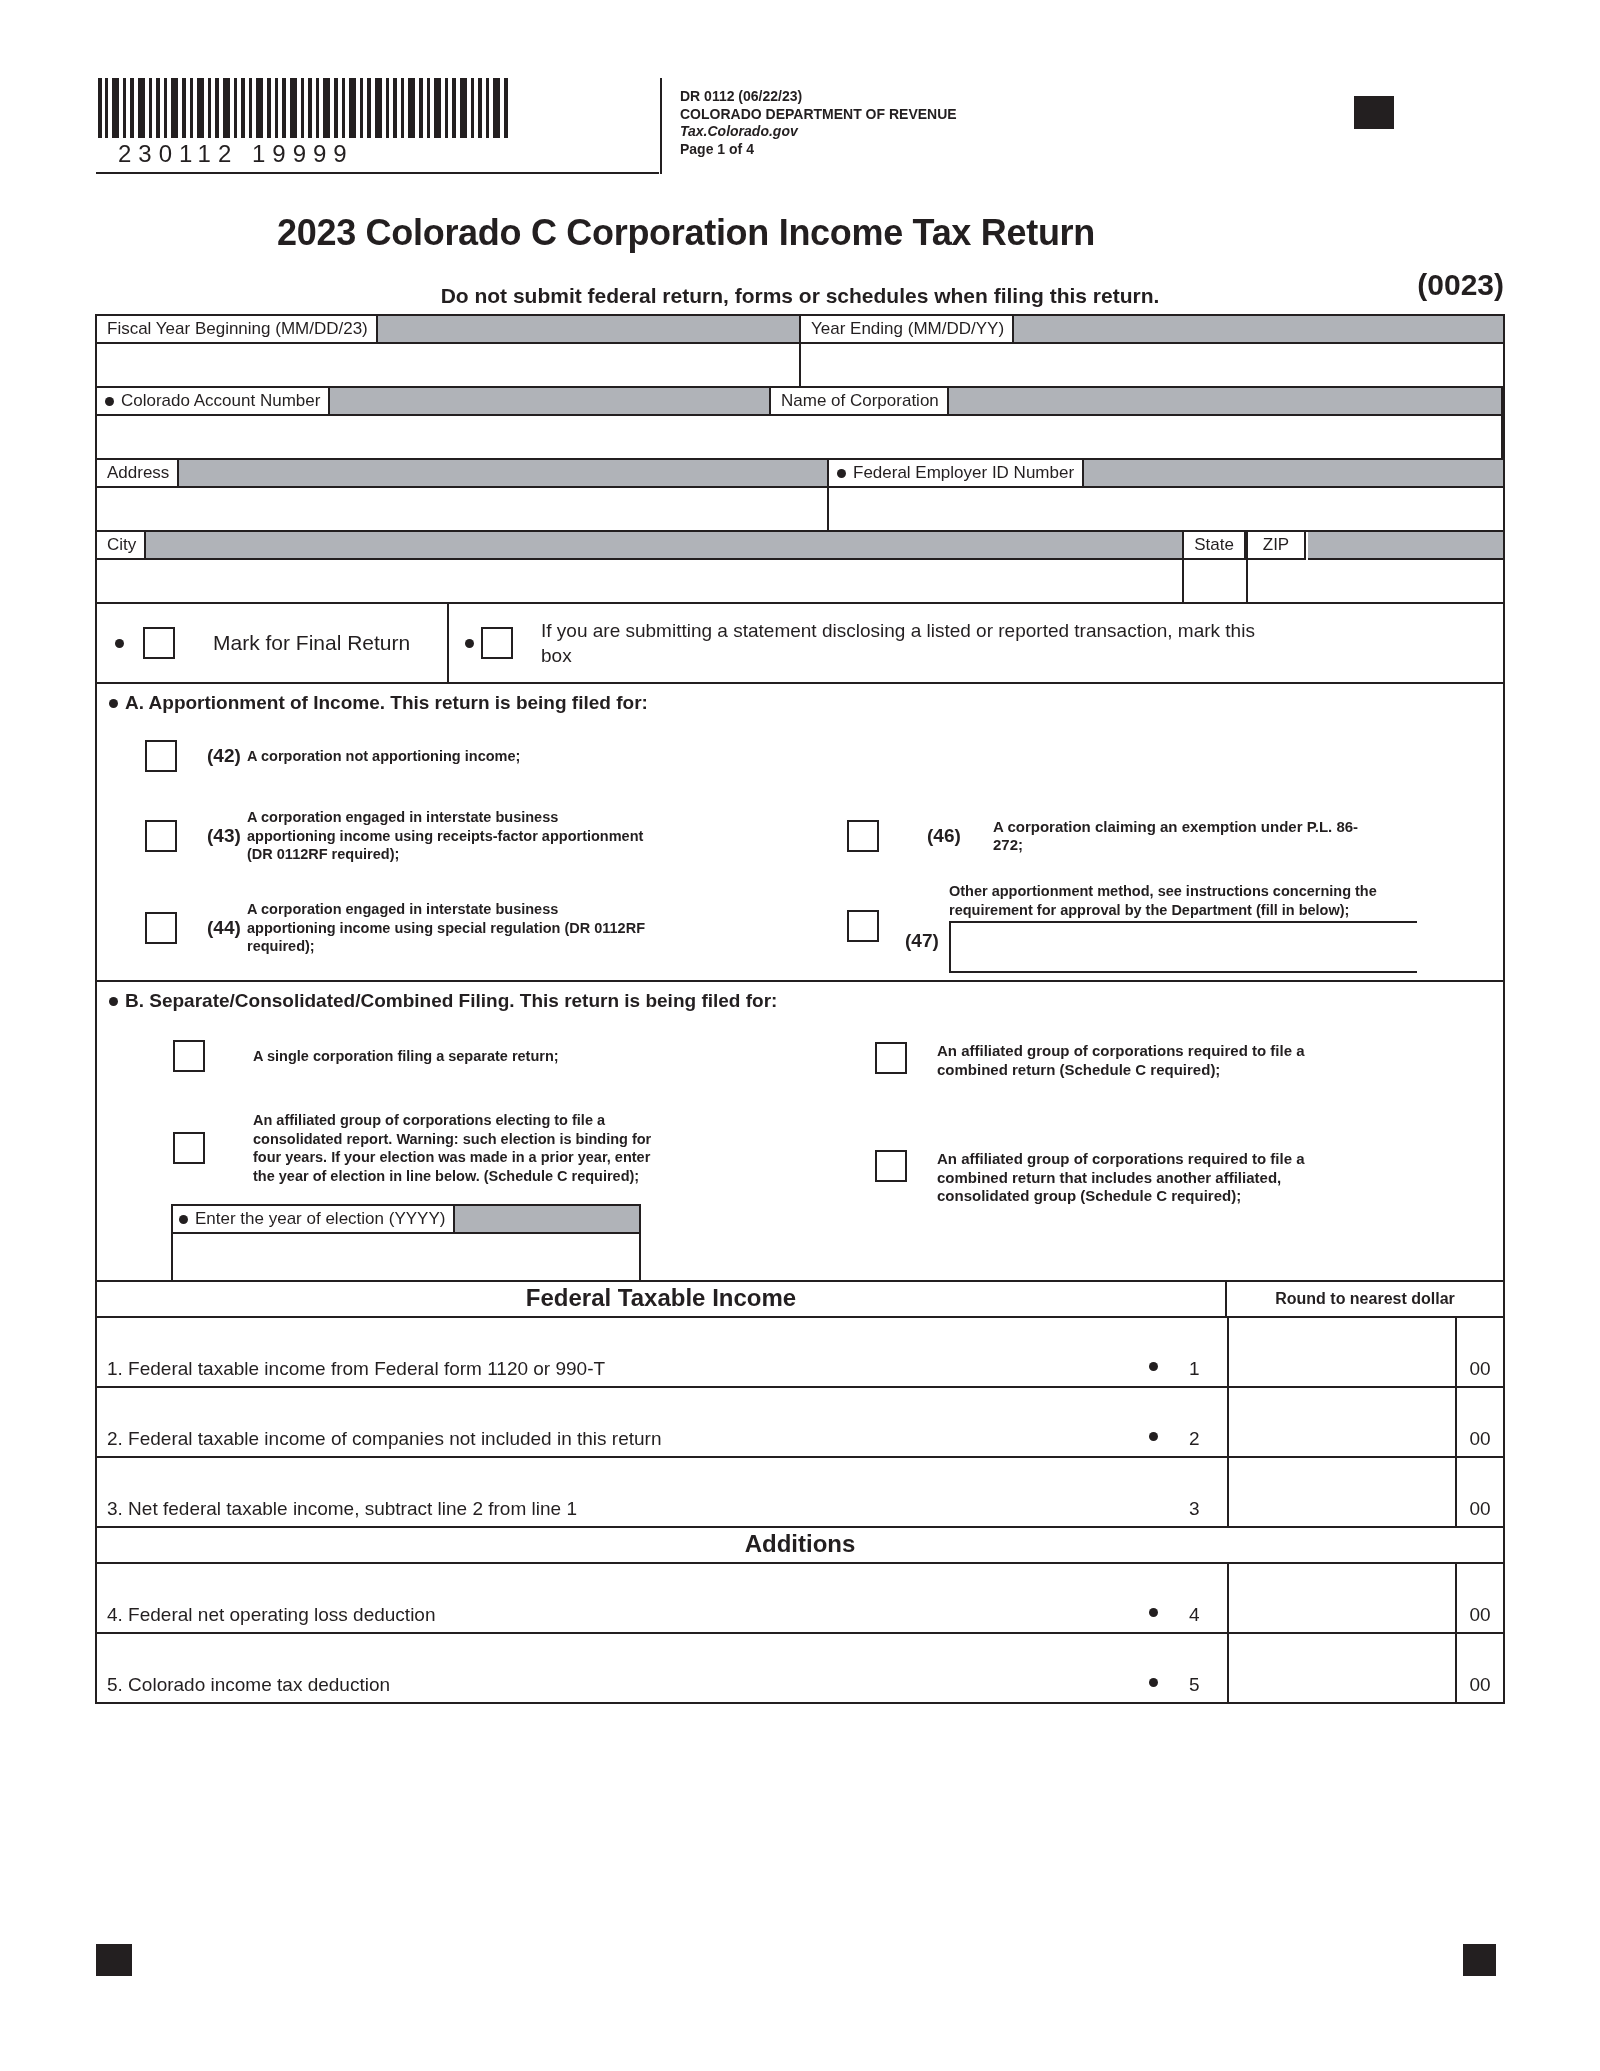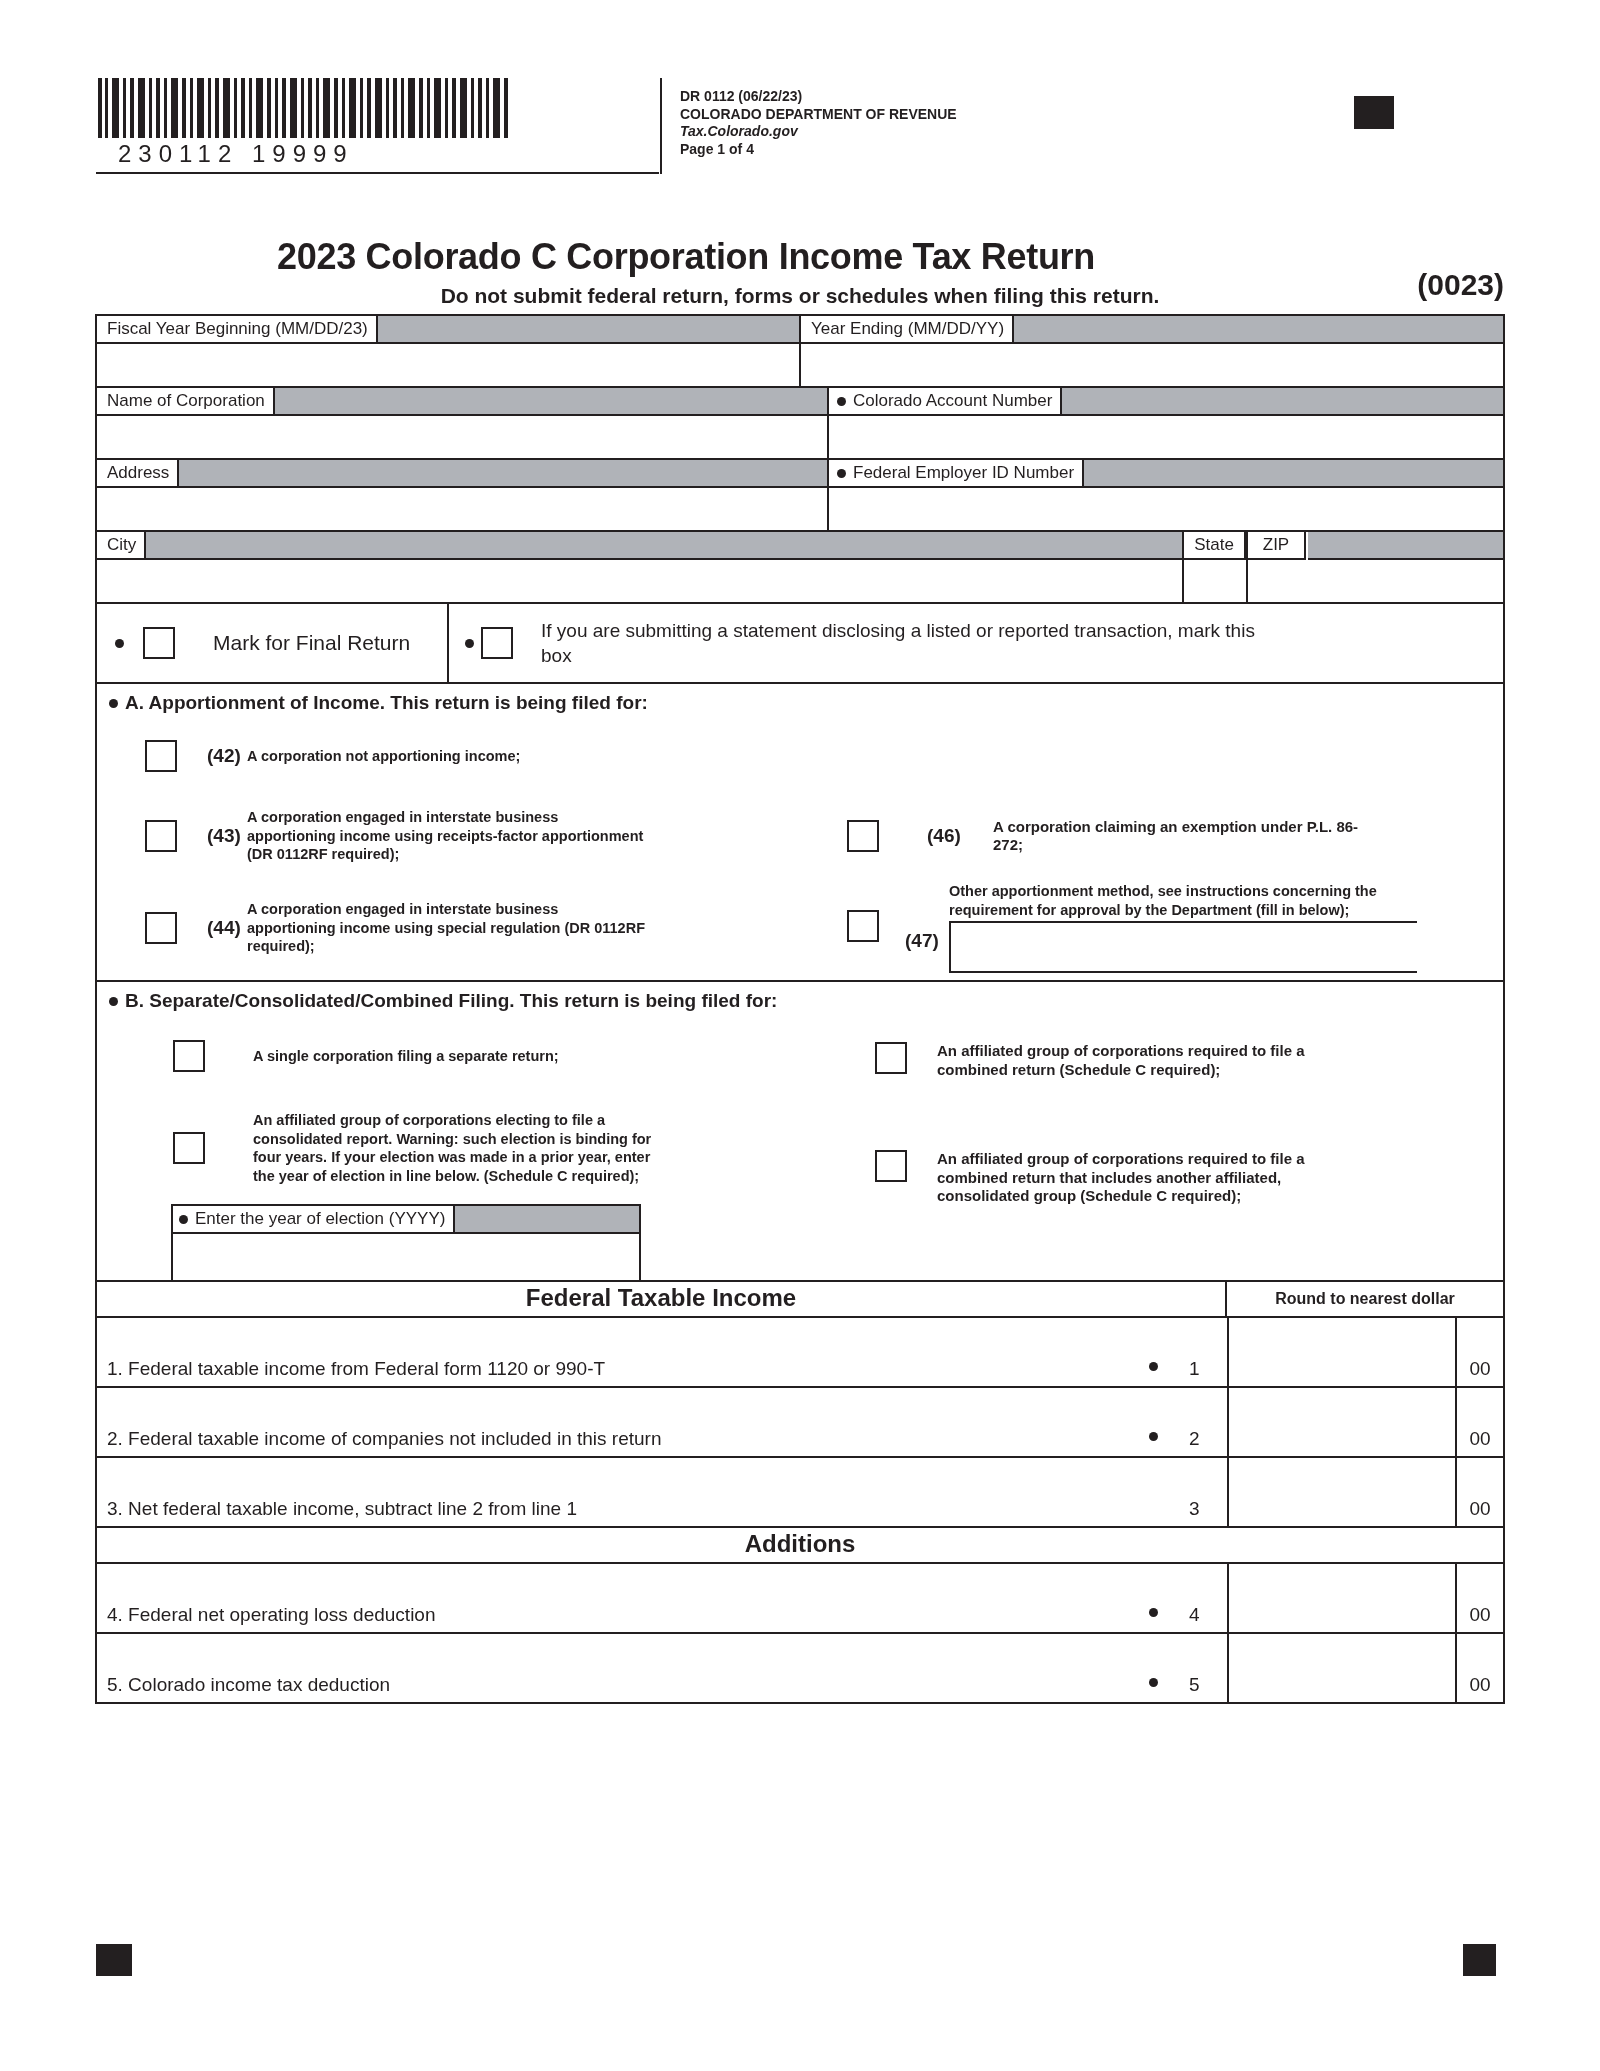--- a/index.html
+++ b/index.html
@@ -51,21 +51,21 @@
   .reg-mark-bl {
     position: absolute; left: 96px; top: 1944px;
     width: 36px; height: 32px; background: #231f20;
   }
   .reg-mark-br {
     position: absolute; left: 1463px; top: 1944px;
     width: 33px; height: 32px; background: #231f20;
   }
 
   .title {
-    position: absolute; left: 0; top: 236px; width: 1372px;
+    position: absolute; left: 0; top: 212px; width: 1372px;
     text-align: center;
     font-size: 36px; font-weight: bold; letter-spacing: -0.3px;
   }
   .subtitle {
     position: absolute; left: 0; top: 284px; width: 1600px;
     text-align: center;
     font-size: 21px; font-weight: bold;
   }
   .formcode {
     position: absolute; right: 96px; top: 268px;
@@ -235,31 +235,31 @@
       </div>
       <div class="cell entry" style="flex:1 1 auto;">
         <div class="shade" style="left:205px; right:0;"></div>
         <div class="lbl-box">
           <span class="lbl">Year Ending (MM/DD/YY)</span>
         </div>
       </div>
     </div>
 
     <div class="row">
-      <div class="cell entry" style="width:732px; border-right:2px solid #231f20;">
-        <div class="shade" style="left:165px; right:0;"></div>
-        <div class="lbl-box">
-          <span class="lbl">Name of Corporation</span>
-        </div>
-      </div>
       <div class="cell entry" style="flex:1 1 auto;">
         <div class="shade" style="left:0; right:0;"></div>
         <div class="lbl-box" style="padding-left:8px;">
           <span class="dot"></span>
           <span class="lbl" style="padding-left:0;">Colorado Account Number</span>
+        </div>
+      </div>
+      <div class="cell entry" style="width:732px; border-right:2px solid #231f20;">
+        <div class="shade" style="left:165px; right:0;"></div>
+        <div class="lbl-box">
+          <span class="lbl">Name of Corporation</span>
         </div>
       </div>
     </div>
 
     <div class="row">
       <div class="cell entry" style="width:732px; border-right:2px solid #231f20;">
         <div class="shade" style="left:72px; right:0;"></div>
         <div class="lbl-box">
           <span class="lbl">Address</span>
         </div>

